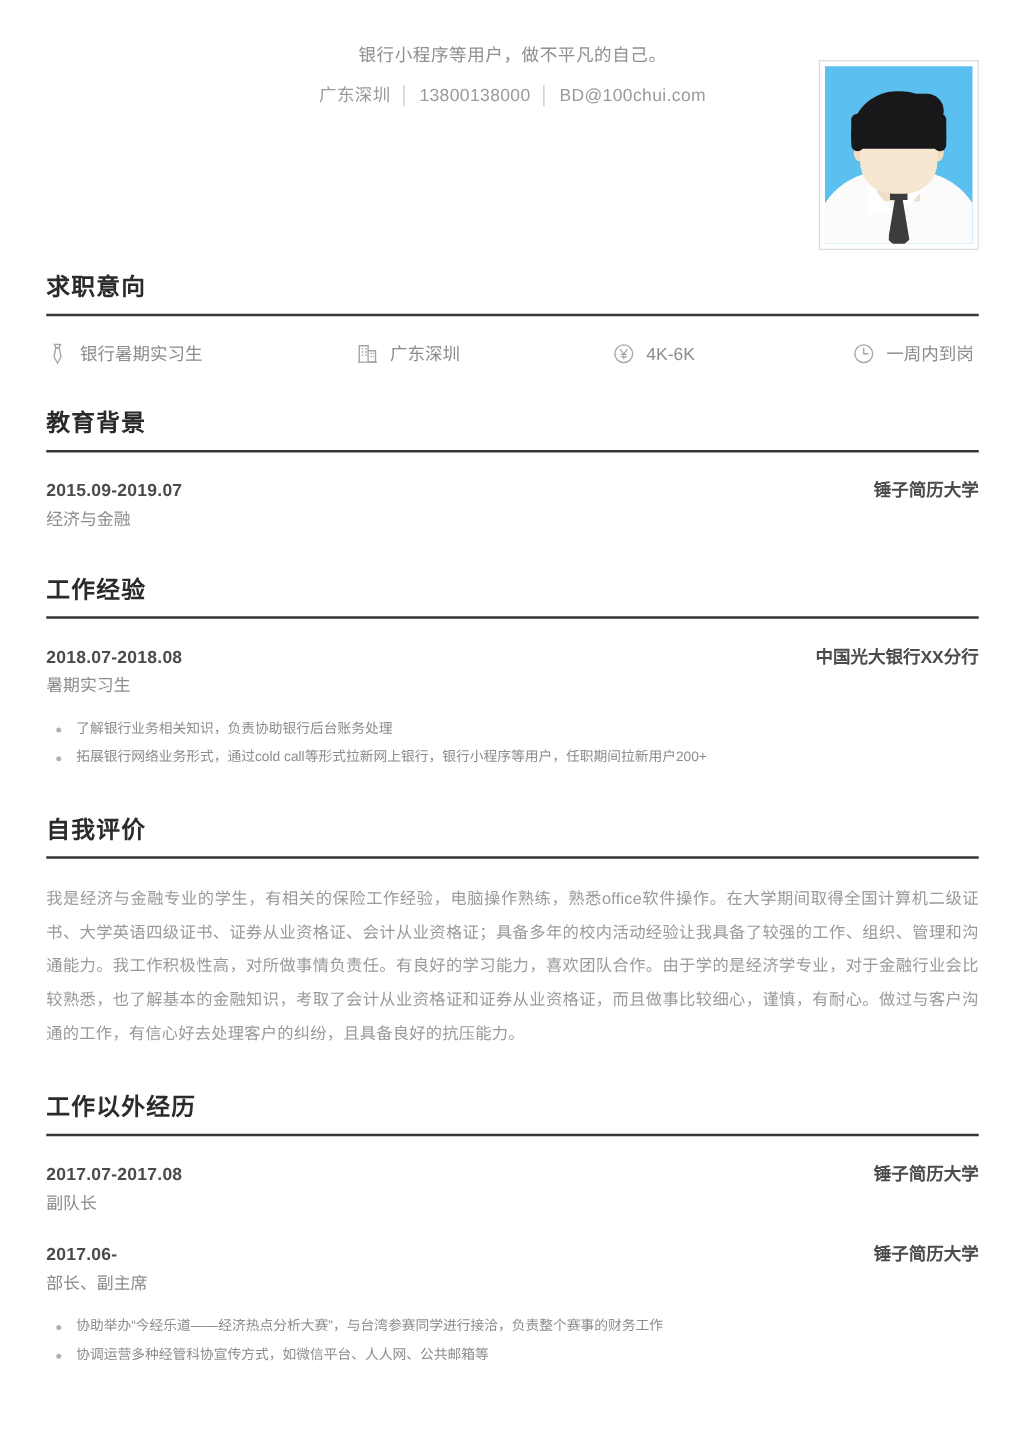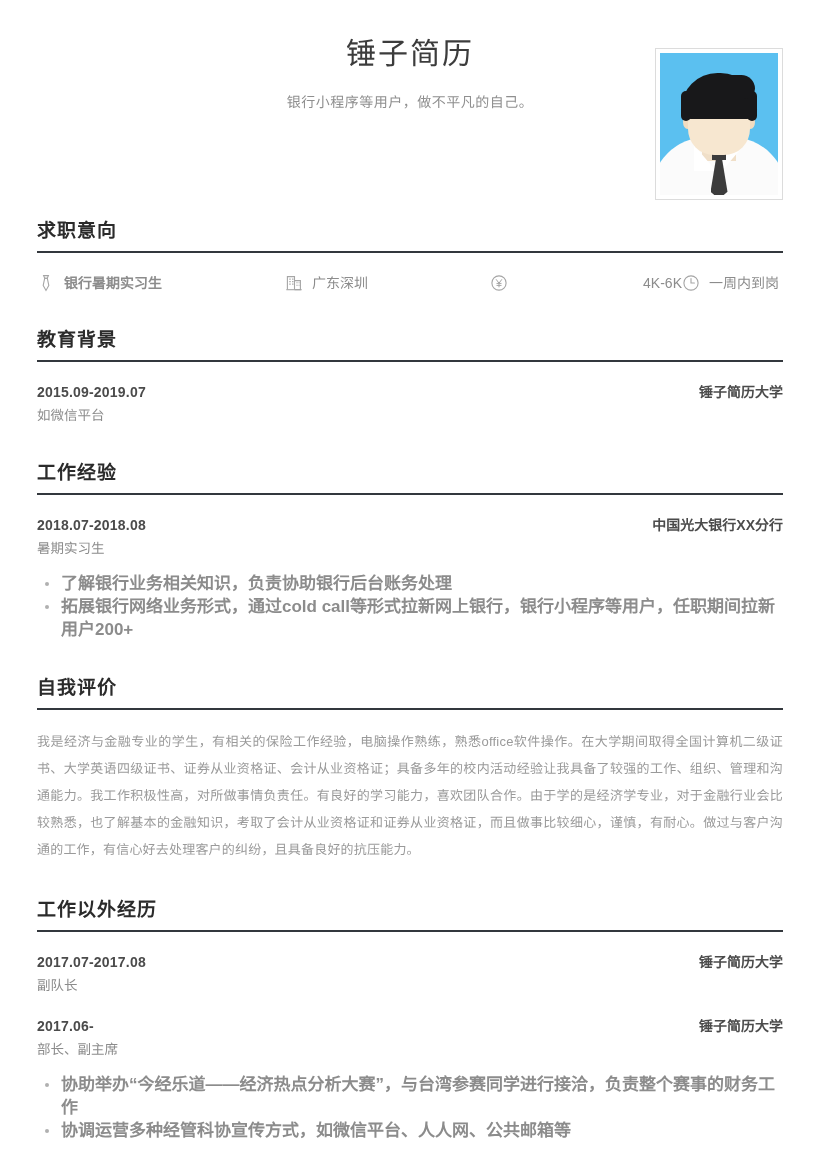--- a/index.html
+++ b/index.html
@@ -225,23 +225,23 @@
     align-items: center;
     margin-top: 20px;
   }
   .intent-item {
     display: flex;
     align-items: center;
     font-size: 14px;
     color: #8c8c8c;
     line-height: 20px;
   }
-  .intent-item:nth-child(1) { width: 248px; font-weight: bold; }
+  .intent-item:nth-child(1) { width: 248px; }
   .intent-item:nth-child(2) { width: 205px; }
-  .intent-item:nth-child(3) { width: 192px; justify-content: space-between; }
+  .intent-item:nth-child(3) { width: 192px; }
   .intent-item:nth-child(4) { width: auto; }
   .intent-icon {
     width: 18px;
     height: 18px;
     margin-right: 9px;
     flex: 0 0 18px;
     display: block;
     color: #a5a5a5;
   }
   .intent-icon svg { display: block; }
@@ -273,24 +273,23 @@
     margin-top: 4px;
   }
   .bullets {
     list-style: none;
     margin: 13px 0 0 0;
     padding: 0;
   }
   .bullets li {
     position: relative;
     padding-left: 24px;
-    font-size: 17px;
+    font-size: 11px;
     line-height: 23px;
     color: #8c8c8c;
-    font-weight: bold;
   }
   .bullets li:before {
     content: "";
     position: absolute;
     left: 8px;
     top: 10px;
     width: 4px;
     height: 4px;
     border-radius: 50%;
     background: #b0b0b0;
@@ -307,22 +306,24 @@
     letter-spacing: 0.2px;
   }
 </style>
 </head>
 <body>
 
 <div class="page">
 
   <div class="header">
     <div class="header-text">
-      <h1 class="resume-title">锤子简历</h1>
       <div class="resume-slogan">银行小程序等用户，做不平凡的自己。</div>
+      <div class="contact-line">
+        <span>广东深圳</span><span class="contact-sep">│</span><span>13800138000</span><span class="contact-sep">│</span><span>BD@100chui.com</span>
+      </div>
     </div>
 
     <div class="avatar-frame">
       <div class="avatar-inner">
         <div class="av-shirt"></div>
         <div class="av-neck"></div>
         <div class="av-collar-l"></div>
         <div class="av-collar-r"></div>
         <div class="av-tie-knot"></div>
         <div class="av-tie-body"></div>
@@ -389,21 +390,21 @@
 
   <div class="section">
     <h2 class="section-title">教育背景</h2>
     <div class="section-rule"></div>
 
     <div class="entry">
       <div class="entry-head">
         <span class="entry-date">2015.09-2019.07</span>
         <span class="entry-org">锤子简历大学</span>
       </div>
-      <div class="entry-role">如微信平台</div>
+      <div class="entry-role">经济与金融</div>
     </div>
   </div>
 
   <div class="section">
     <h2 class="section-title">工作经验</h2>
     <div class="section-rule"></div>
 
     <div class="entry">
       <div class="entry-head">
         <span class="entry-date">2018.07-2018.08</span>

